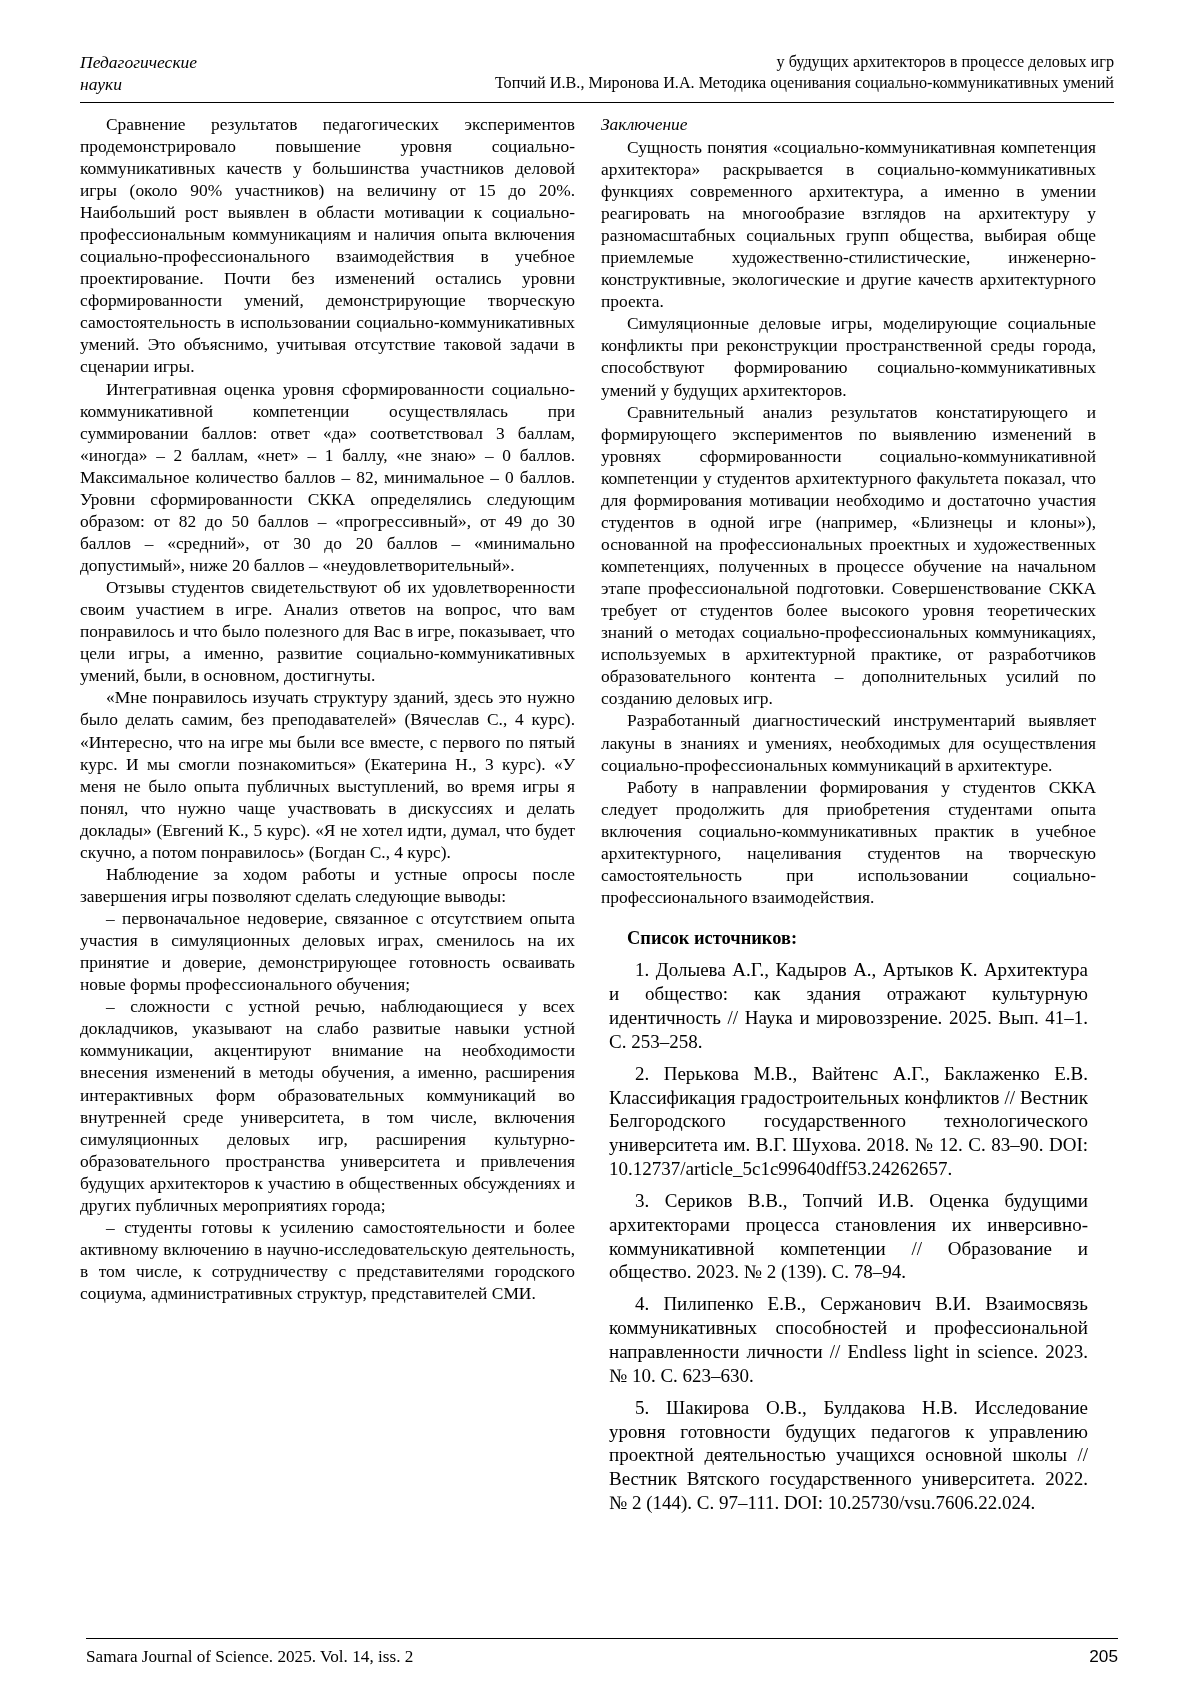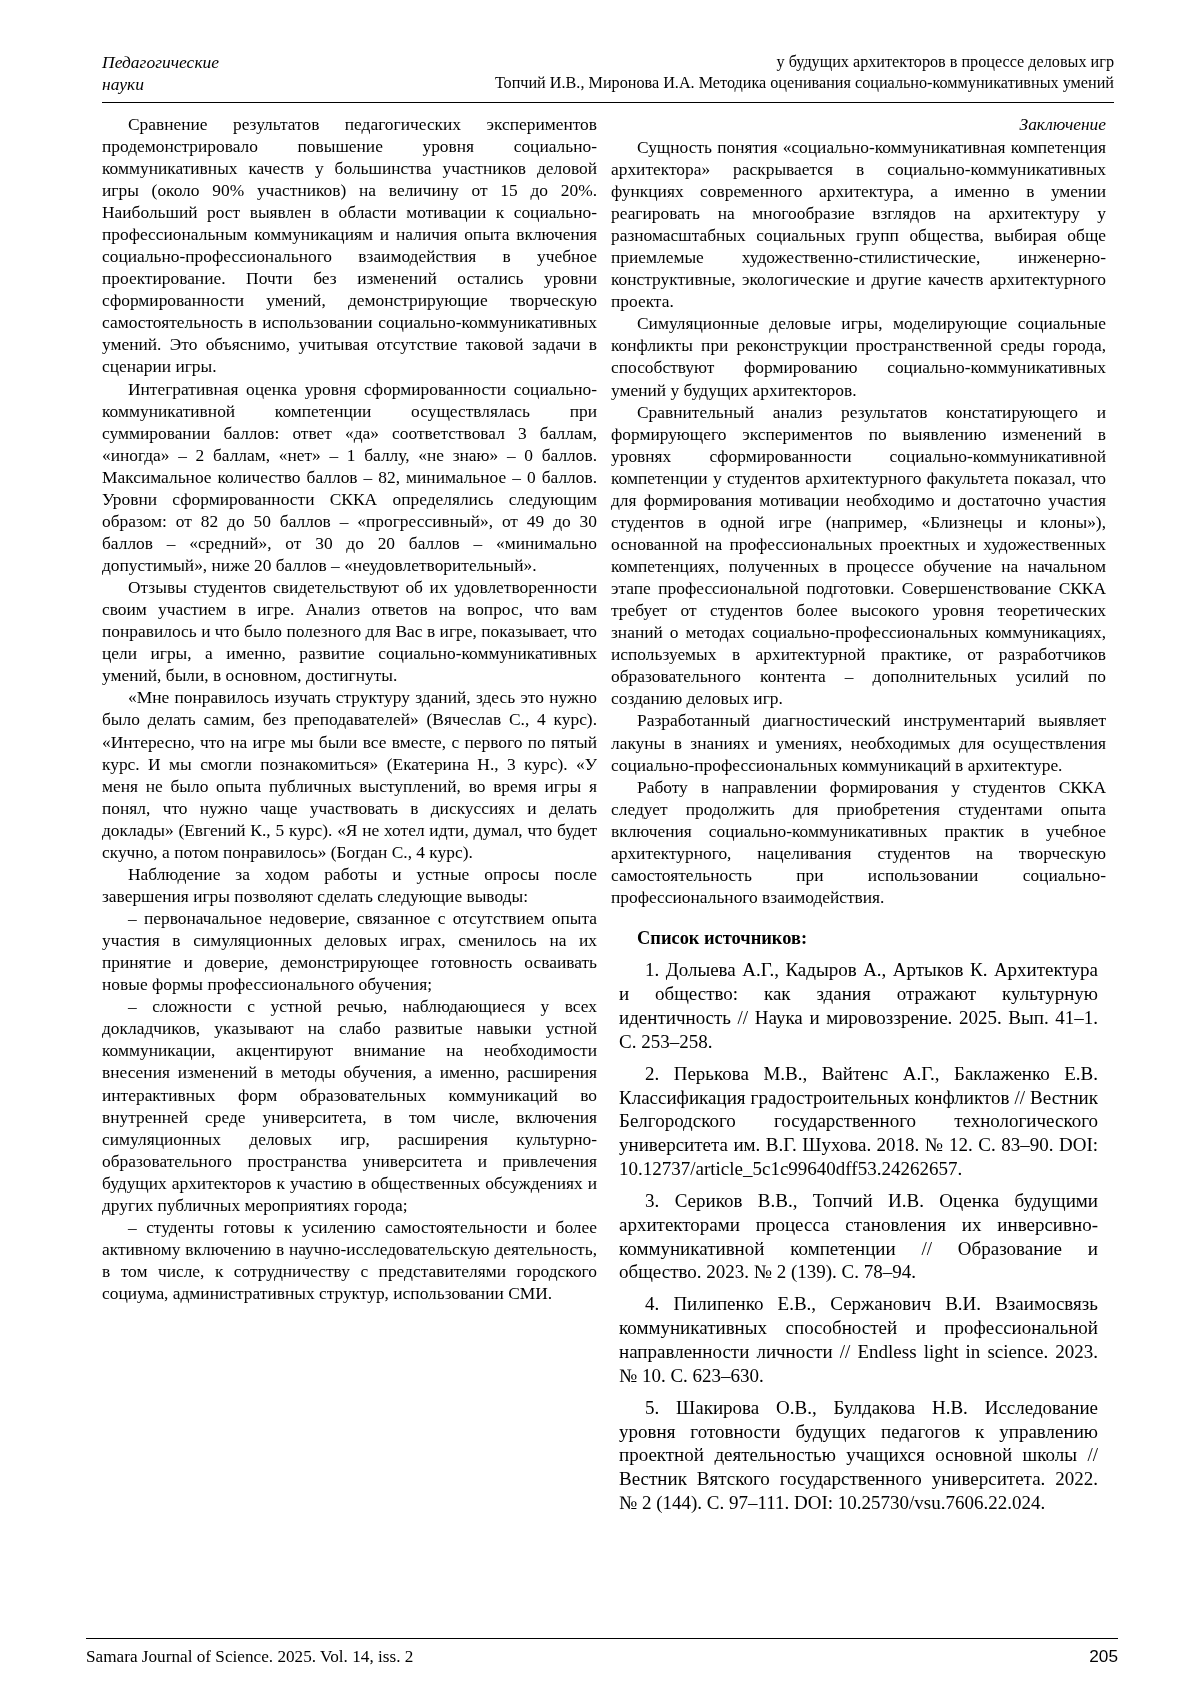--- a/index.html
+++ b/index.html
@@ -12,21 +12,21 @@
     height: 1697px;
     font-family: "Liberation Serif", serif;
     color: #000000;
     position: relative;
   }
   .page {
     position: relative;
     width: 1200px;
     height: 1697px;
     box-sizing: border-box;
-    padding: 52px 86px 34px 102px;
+    padding: 52px 86px 34px 80px;
   }
 
   
   .runhead {
     display: flex;
     justify-content: space-between;
     align-items: flex-start;
     border-bottom: 1px solid #000;
     padding-bottom: 6px;
     margin-bottom: 10px;
@@ -41,38 +41,38 @@
   .runhead-right {
     font-size: 16.2px;
     line-height: 1.3;
     text-align: right;
     flex: 1;
   }
 
   
   .columns {
     display: flex;
-    gap: 14px;
+    gap: 26px;
     height: 1460px;
   }
   .col {
     width: 495px;
     flex: none;
   }
   p {
     margin: 0;
     text-align: justify;
     text-indent: 26px;
     font-size: 17.4px;
     line-height: 1.268;
     hyphens: auto;
   }
 
   .section-center {
-    text-align: right;
+    text-align: left;
     font-style: italic;
     font-size: 17.4px;
     text-indent: 0;
     margin-bottom: 1px;
   }
   .refs-title {
     font-weight: bold;
     font-size: 18.4px;
     text-indent: 26px;
     margin-top: 19px;
@@ -121,21 +121,21 @@
   <div class="columns">
 
     <div class="col">
       <p>Сравнение результатов педагогических экспериментов продемонстрировало повышение уровня социально-коммуникативных качеств у большинства участников деловой игры (около 90% участников) на величину от 15 до 20%. Наибольший рост выявлен в области мотивации к социально-профессиональным коммуникациям и наличия опыта включения социально-профессионального взаимодействия в учебное проектирование. Почти без изменений остались уровни сформированности умений, демонстрирующие творческую самостоятельность в использовании социально-коммуникативных умений. Это объяснимо, учитывая отсутствие таковой задачи в сценарии игры.</p>
       <p>Интегративная оценка уровня сформированности социально-коммуникативной компетенции осуществлялась при суммировании баллов: ответ «да» соответствовал 3 баллам, «иногда» – 2 баллам, «нет» – 1 баллу, «не знаю» – 0 баллов. Максимальное количество баллов – 82, минимальное – 0 баллов. Уровни сформированности СККА определялись следующим образом: от 82 до 50 баллов – «прогрессивный», от 49 до 30 баллов – «средний», от 30 до 20 баллов – «минимально допустимый», ниже 20 баллов – «неудовлетворительный».</p>
       <p>Отзывы студентов свидетельствуют об их удовлетворенности своим участием в игре. Анализ ответов на вопрос, что вам понравилось и что было полезного для Вас в игре, показывает, что цели игры, а именно, развитие социально-коммуникативных умений, были, в основном, достигнуты.</p>
       <p>«Мне понравилось изучать структуру зданий, здесь это нужно было делать самим, без преподавателей» (Вячеслав С., 4 курс). «Интересно, что на игре мы были все вместе, с первого по пятый курс. И мы смогли познакомиться» (Екатерина Н., 3 курс). «У меня не было опыта публичных выступлений, во время игры я понял, что нужно чаще участвовать в дискуссиях и делать доклады» (Евгений К., 5 курс). «Я не хотел идти, думал, что будет скучно, а потом понравилось» (Богдан С., 4 курс).</p>
       <p>Наблюдение за ходом работы и устные опросы после завершения игры позволяют сделать следующие выводы:</p>
       <p>– первоначальное недоверие, связанное с отсутствием опыта участия в симуляционных деловых играх, сменилось на их принятие и доверие, демонстрирующее готовность осваивать новые формы профессионального обучения;</p>
       <p>– сложности с устной речью, наблюдающиеся у всех докладчиков, указывают на слабо развитые навыки устной коммуникации, акцентируют внимание на необходимости внесения изменений в методы обучения, а именно, расширения интерактивных форм образовательных коммуникаций во внутренней среде университета, в том числе, включения симуляционных деловых игр, расширения культурно-образовательного пространства университета и привлечения будущих архитекторов к участию в общественных обсуждениях и других публичных мероприятиях города;</p>
-      <p>– студенты готовы к усилению самостоятельности и более активному включению в научно-исследовательскую деятельность, в том числе, к сотрудничеству с представителями городского социума, административных структур, использовании СМИ.</p>
+      <p>– студенты готовы к усилению самостоятельности и более активному включению в научно-исследовательскую деятельность, в том числе, к сотрудничеству с представителями городского социума, административных структур, представителей СМИ.</p>
     </div>
 
     <div class="col">
       <p class="section-center">Заключение</p>
       <p>Сущность понятия «социально-коммуникативная компетенция архитектора» раскрывается в социально-коммуникативных функциях современного архитектура, а именно в умении реагировать на многообразие взглядов на архитектуру у разномасштабных социальных групп общества, выбирая обще приемлемые художественно-стилистические, инженерно-конструктивные, экологические и другие качеств архитектурного проекта.</p>
       <p>Симуляционные деловые игры, моделирующие социальные конфликты при реконструкции пространственной среды города, способствуют формированию социально-коммуникативных умений у будущих архитекторов.</p>
       <p>Сравнительный анализ результатов констатирующего и формирующего экспериментов по выявлению изменений в уровнях сформированности социально-коммуникативной компетенции у студентов архитектурного факультета показал, что для формирования мотивации необходимо и достаточно участия студентов в одной игре (например, «Близнецы и клоны»), основанной на профессиональных проектных и художественных компетенциях, полученных в процессе обучение на начальном этапе профессиональной подготовки. Совершенствование СККА требует от студентов более высокого уровня теоретических знаний о методах социально-профессиональных коммуникациях, используемых в архитектурной практике, от разработчиков образовательного контента – дополнительных усилий по созданию деловых игр.</p>
       <p>Разработанный диагностический инструментарий выявляет лакуны в знаниях и умениях, необходимых для осуществления социально-профессиональных коммуникаций в архитектуре.</p>
       <p>Работу в направлении формирования у студентов СККА следует продолжить для приобретения студентами опыта включения социально-коммуникативных практик в учебное архитектурного, нацеливания студентов на творческую самостоятельность при использовании социально-профессионального взаимодействия.</p>
 

